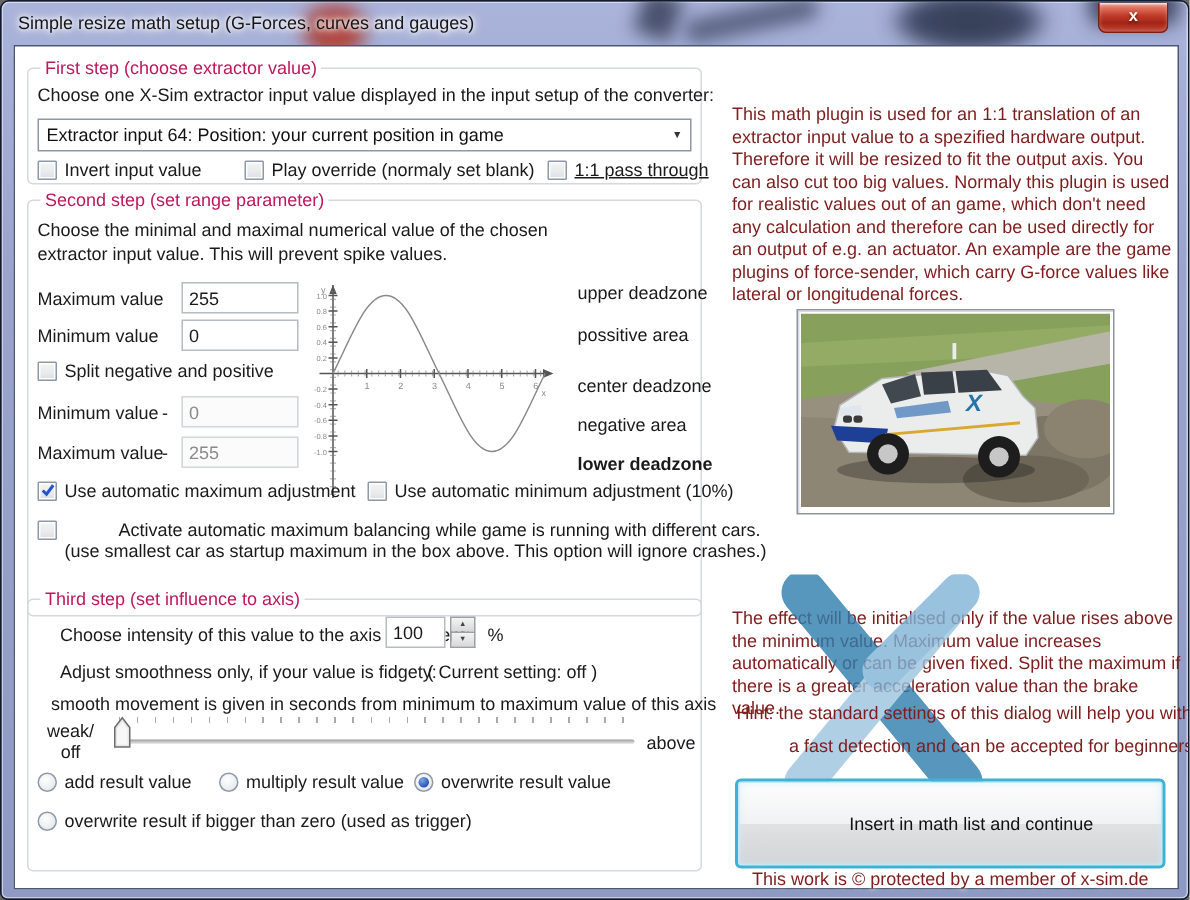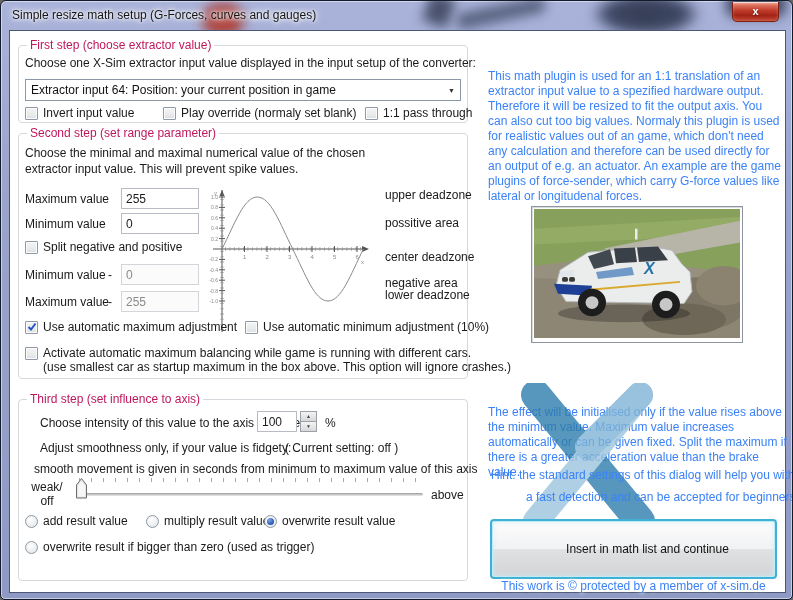--- a/index.html
+++ b/index.html
@@ -52,21 +52,21 @@
     font-size: 12px; color: #111; display: flex; align-items: center; justify-content: center;
     cursor: pointer; box-shadow: inset 0 0 0 1px rgba(255,255,255,.7); }
   .btn.primary { border: 2px solid #3fb1d4; border-radius: 4px;
     box-shadow: inset 0 0 0 1px #bfeaf6, inset 0 0 6px #cdeef8; padding-left: 28px; }
 
   .spin { position: absolute; width: 17px; height: 21px; display: flex; flex-direction: column; }
   .spin .sb { flex: 1; border: 1px solid #9aa0a6; background: linear-gradient(180deg,#f4f4f4,#d8d8d8);
     font-size: 5px; color: #444; line-height: 8px; text-align: center; cursor: pointer; }
   .spin .sb + .sb { border-top: none; }
 
-  .para { position: absolute; font-size: 12px; color: #3b82f6; }
+  .para { position: absolute; font-size: 12px; color: #7f1d1d; }
   .glow { text-shadow: 0 0 3px #fff, 0 0 5px #fff; }
   svg text { font-family: "Liberation Sans", sans-serif; }
 </style>
 </head>
 <body>
 
 <div class="window">
 
   <div class="titlebar">
     <div class="blob" style="left:196px;top:2px;width:52px;height:34px;border-radius:50%;background:radial-gradient(circle,#c0392b 0%,#a53125 55%,transparent 75%);"></div>
@@ -96,31 +96,31 @@
         <span>Invert input value</span>
       </label>
       <label class="cb" style="left:144px;top:60px;">
         <span class="box">
             <svg width="10" height="10" viewBox="0 0 10 10">
               <path d="M1.5,5 L4,7.5 L8.5,1.5" stroke="#2456c9" stroke-width="2" fill="none"></path>
             </svg>
           </span>
         <span>Play override (normaly set blank)</span>
       </label>
-      <label class="cb" style="left:346px;top:60px;">
+      <label class="cb" style="left:346px;top:60px;text-decoration:underline;">
         <span class="box">
             <svg width="10" height="10" viewBox="0 0 10 10">
               <path d="M1.5,5 L4,7.5 L8.5,1.5" stroke="#2456c9" stroke-width="2" fill="none"></path>
             </svg>
           </span>
         <span>1:1 pass through</span>
       </label>
     </div>
 
-    <div class="group" style="left:8px;top:102px;width:450px;height:246px;">
+    <div class="group" style="left:8px;top:102px;width:450px;height:278px;">
       <span class="legend">Second step (set range parameter)</span>
       <div class="txt" style="left:6px;top:12px;">Choose the minimal and maximal numerical value of the chosen</div>
       <div class="txt" style="left:6px;top:28px;">extractor input value. This will prevent spike values.</div>
 
       <div class="txt" style="left:6px;top:58px;">Maximum value</div>
       <input class="field" style="left: 102px; top: 54px; width: 78px; height: 21px;" value="255">
       <div class="txt" style="left:6px;top:83px;">Minimum value</div>
       <input class="field" style="left: 102px; top: 79px; width: 78px; height: 21px;" value="0">
 
       <label class="cb" style="left:6px;top:106px;">
@@ -182,21 +182,21 @@
         <text x="9" y="96.2" font-size="5" fill="#888" text-anchor="end">-0.6</text>
         <text x="9" y="106.6" font-size="5" fill="#888" text-anchor="end">-0.8</text>
         <text x="9" y="117" font-size="5" fill="#888" text-anchor="end">-1.0</text>
         <path d="M13,63 C26,37 35,11 48.35,11 C61.7,11 70.7,37 83.7,63 C96.7,89 105.7,115 119.05,115 C132.4,115 141.4,89 154.4,63" fill="none" stroke="#8a8a8a" stroke-width="1"></path>
       </svg>
 
       <div class="txt" style="left:366px;top:54px;">upper deadzone</div>
       <div class="txt" style="left:366px;top:82px;">possitive area</div>
       <div class="txt" style="left:366px;top:116px;">center deadzone</div>
       <div class="txt" style="left:366px;top:142px;">negative area</div>
-      <div class="txt" style="left:366px;top:154px;">lower deadzone</div>
+      <div class="txt" style="left:366px;top:168px;font-weight:bold;">lower deadzone</div>
 
       <label class="cb" style="left:6px;top:186px;">
         <span class="box checked">
             <svg width="10" height="10" viewBox="0 0 10 10">
               <path d="M1.5,5 L4,7.5 L8.5,1.5" stroke="#2456c9" stroke-width="2" fill="none"></path>
             </svg>
           </span>
         <span>Use automatic maximum adjustment</span>
       </label>
       <label class="cb" style="left:226px;top:186px;">
@@ -208,21 +208,21 @@
         <span>Use automatic minimum adjustment (10%)</span>
       </label>
 
       <label class="cb" style="left:6px;top:212px;align-items:flex-start;">
         <span class="box" style="margin-top:1px;">
             <svg width="10" height="10" viewBox="0 0 10 10">
               <path d="M1.5,5 L4,7.5 L8.5,1.5" stroke="#2456c9" stroke-width="2" fill="none"></path>
             </svg>
           </span>
         <span style="white-space:nowrap;">
-          <span style="display:block;">Activate automatic maximum balancing while game is running with different cars.</span>
+          <span style="display:block;margin-left:36px;">Activate automatic maximum balancing while game is running with different cars.</span>
           <span style="display:block;">(use smallest car as startup maximum in the box above. This option will ignore crashes.)</span>
         </span>
       </label>
     </div>
 
     <div class="group" style="left:8px;top:368px;width:450px;height:182px;">
       <span class="legend">Third step (set influence to axis)</span>
       <div class="txt" style="left:21px;top:16px;">Choose intensity of this value to the axis in percent:</div>
       <input class="field" style="left: 238px; top: 11px; width: 40px; height: 21px;" value="100">
       <div class="spin" style="left:281px;top:11px;">
@@ -248,21 +248,21 @@
       <div class="txt" style="left:412px;top:88px;">above</div>
 
       <label class="radio-row" style="left:6px;top:114px;">
         <span class="rb"></span>
         <span>add result value</span>
       </label>
       <label class="radio-row" style="left:127px;top:114px;">
         <span class="rb"></span>
         <span>multiply result value</span>
       </label>
-      <label class="radio-row" style="left:245px;top:114px;">
+      <label class="radio-row" style="left:257px;top:114px;">
         <span class="rb selected"></span>
         <span>overwrite result value</span>
       </label>
       <label class="radio-row" style="left:6px;top:140px;">
         <span class="rb"></span>
         <span>overwrite result if bigger than zero (used as trigger)</span>
       </label>
     </div>
 
 

